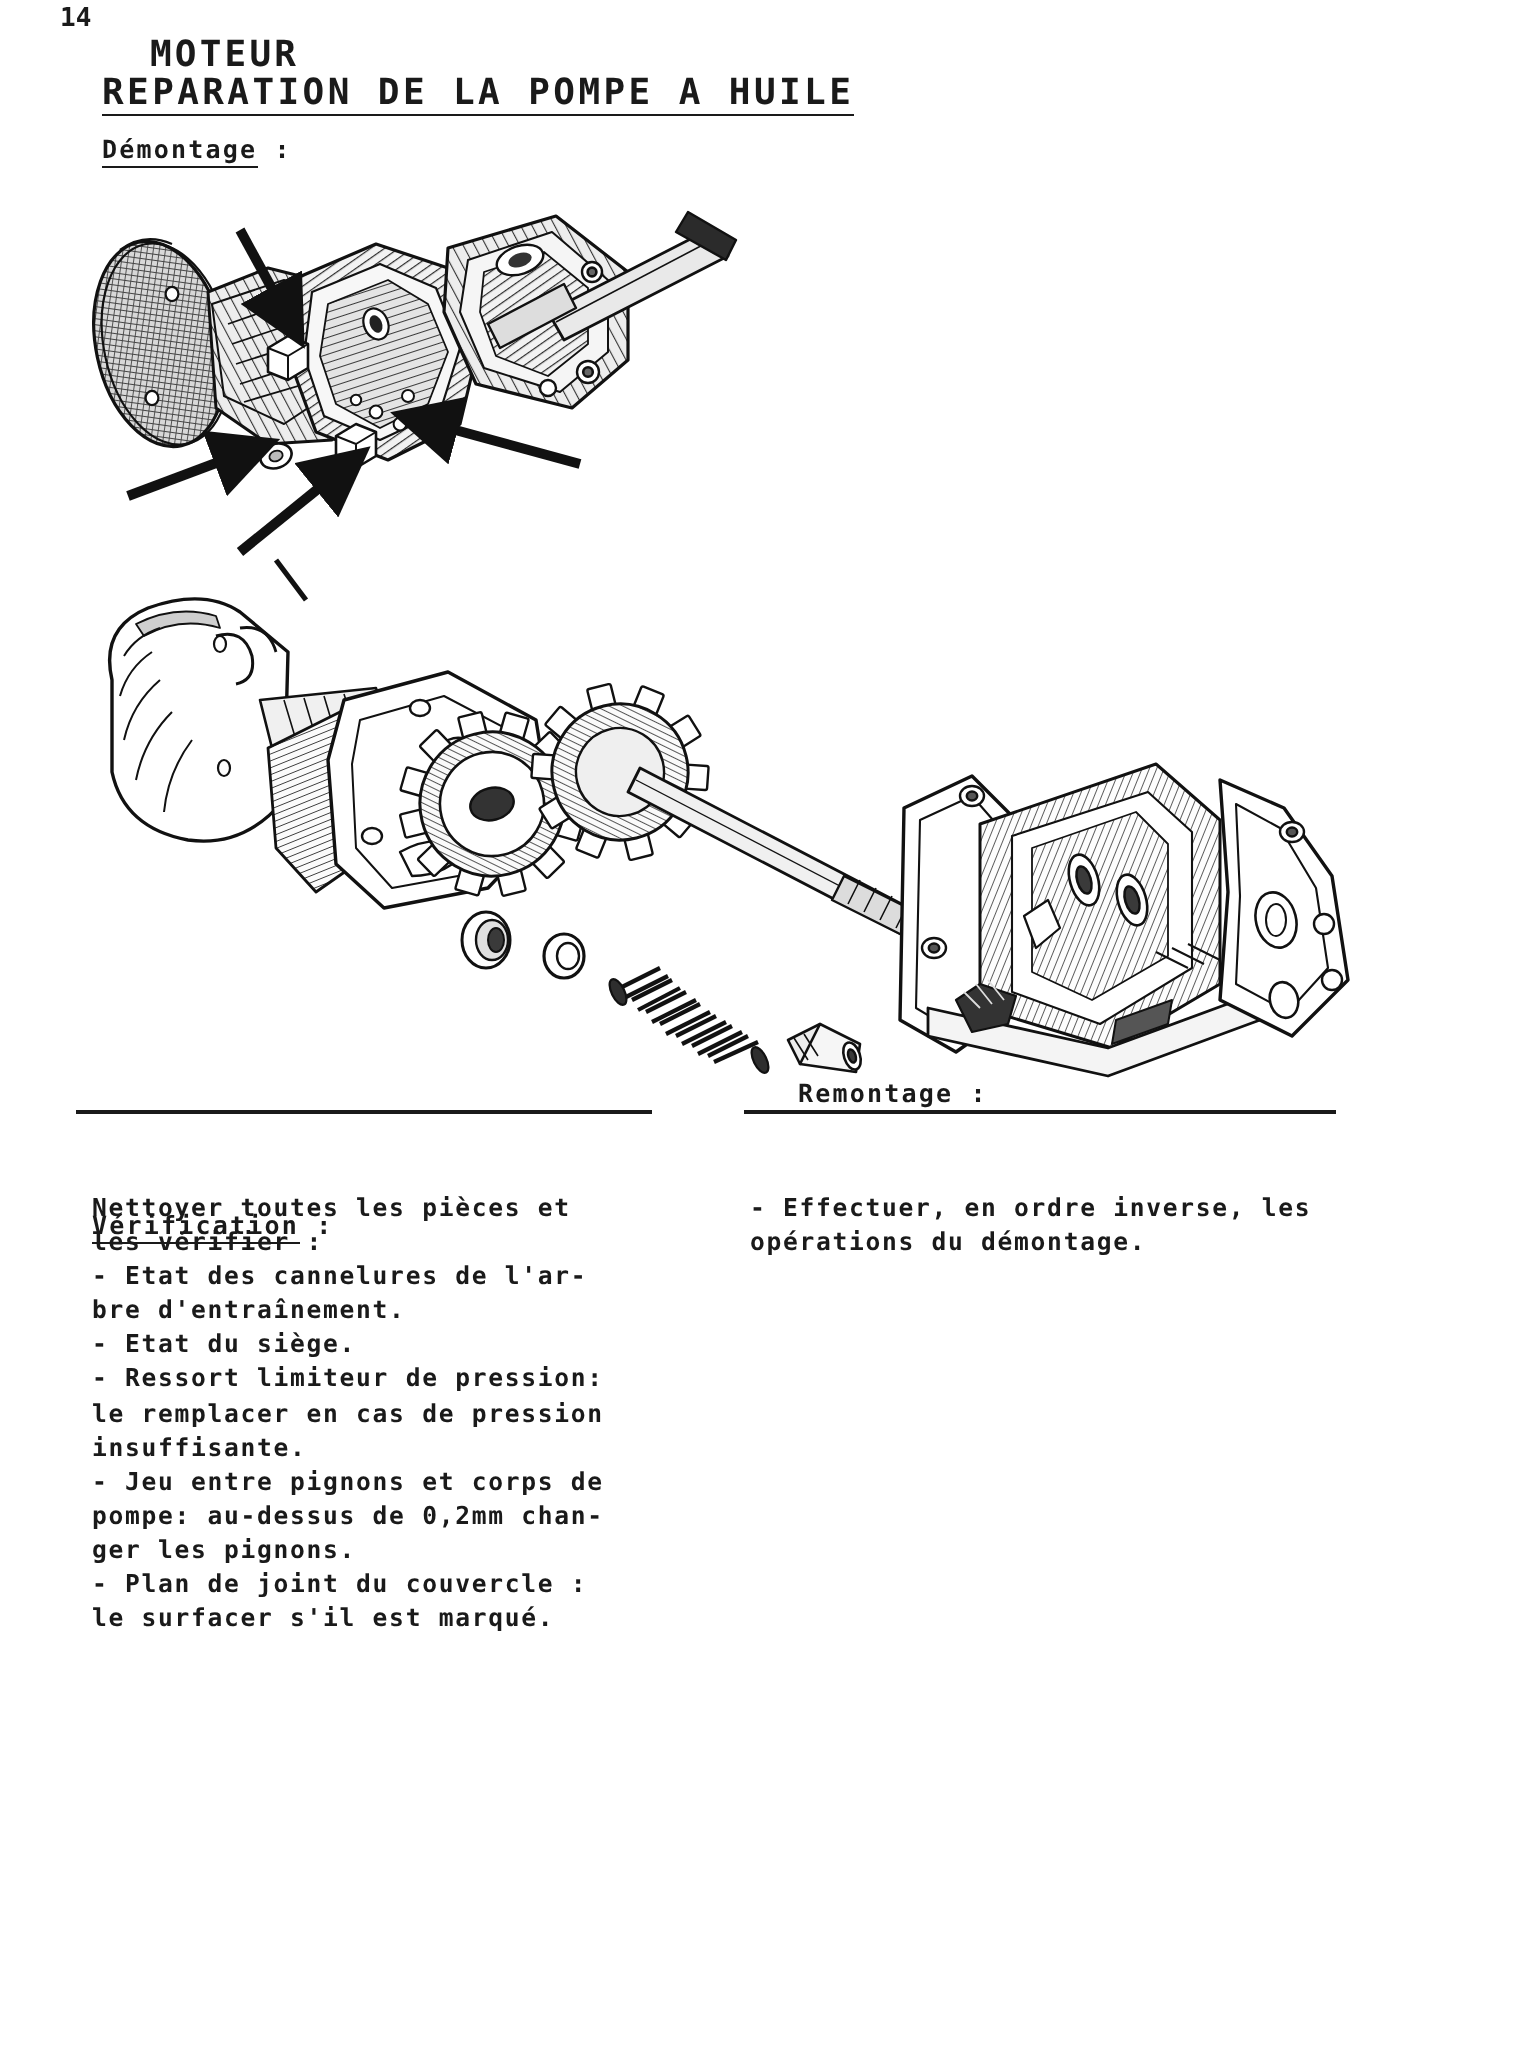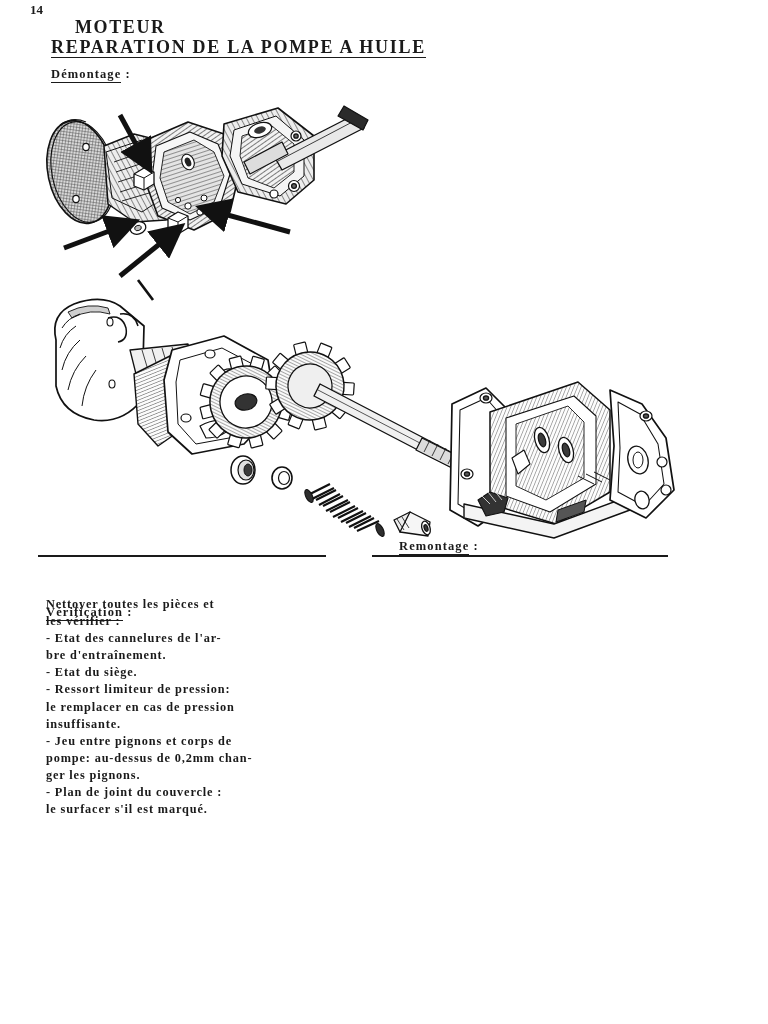--- a/index.html
+++ b/index.html
@@ -6,21 +6,21 @@
   html,body{margin:0;padding:0;}
   body{
     width:768px;height:1024px;
     background:#ffffff;
     font-family:"DejaVu Sans Mono","Liberation Mono",monospace;
     color:#1a1a1a;
     position:relative;
     overflow:hidden;
     -webkit-font-smoothing:none;
   }
-  .page{position:absolute;left:0;top:0;width:768px;height:1024px;font-family:Liberation Serif, serif;}
+  .page{position:absolute;left:0;top:0;width:768px;height:1024px;}
 
   
   .t{position:absolute;white-space:pre;font-weight:700;letter-spacing:0.6px;}
   .pageno{left:30px;top:2px;font-size:13px;font-weight:700;letter-spacing:0px;}
   .moteur{left:75px;top:17px;font-size:18px;letter-spacing:1.6px;}
   .title{left:51px;top:38px;font-size:18px;letter-spacing:1.7px;
          border-bottom:1.6px solid #1a1a1a;padding-bottom:1px;line-height:1.0;}
   .demontage{left:51px;top:67px;font-size:12.5px;letter-spacing:1.1px;}
   .demontage u{text-decoration:none;border-bottom:1.4px solid #1a1a1a;padding-bottom:1px;}
   .colon{border:none !important;}
@@ -343,14 +343,16 @@
 - Ressort limiteur de pression:
 le remplacer en cas de pression
 insuffisante.
 - Jeu entre pignons et corps de
 pompe: au-dessus de 0,2mm chan-
 ger les pignons.
 - Plan de joint du couvercle :
 le surfacer s'il est marqué.</div>
 
   <div class="hdg hdg-rem"><u>Remontage</u><span class="colon"> :</span></div>
+  <div class="para rtxt">- Effectuer, en ordre inverse, les
+opérations du démontage.</div>
 
 </div>
 
 </body></html>

